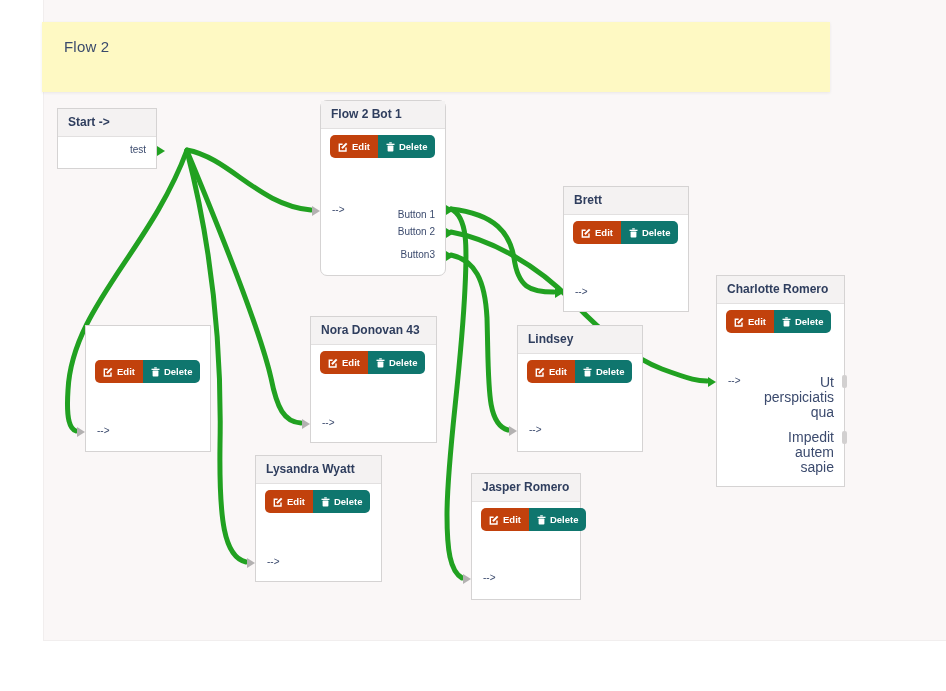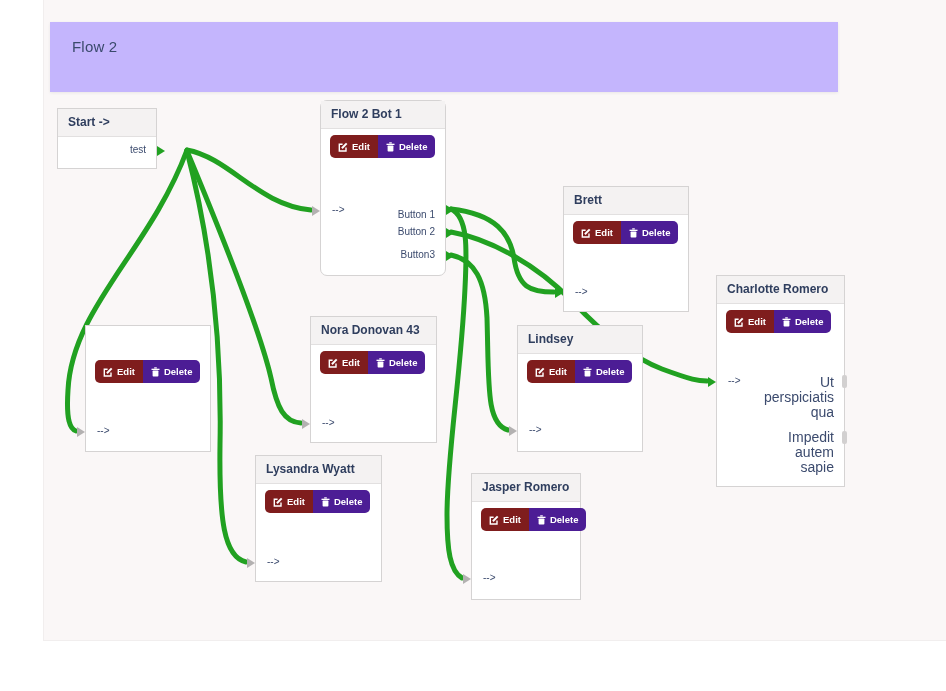--- a/index.html
+++ b/index.html
@@ -1,27 +1,27 @@
 <!DOCTYPE html>
 <html><head>
 <meta charset="utf-8">
 <style>
   html,body{margin:0;padding:0;background:#ffffff;font-family:"Liberation Sans",sans-serif;}
   #stage{position:relative;width:946px;height:691px;overflow:hidden;background:#ffffff;}
   #canvas-bg{position:absolute;left:43px;top:0;width:903px;height:640px;background:#faf7f7;border-left:1px solid #f1eeee;border-bottom:1px solid #f1eeee;z-index:0;}
   #wires{position:absolute;left:0;top:0;z-index:1;}
   #wires path{fill:none;stroke-width:5px;stroke-linecap:round;}
-  #header-card{position:absolute;left:50px;top:22px;width:788px;height:70px;background:#c4b5fd;box-shadow:0 1px 3px rgba(0,0,0,0.07);z-index:3;}
+  #header-card{position:absolute;left:42px;top:22px;width:788px;height:70px;background:#fef9c3;box-shadow:0 1px 3px rgba(0,0,0,0.07);z-index:3;}
   #header-card .title{display:block;padding:16px 0 0 22px;font-size:15px;font-weight:500;color:#3a4a6c;letter-spacing:.2px;}
   .flow-node{position:absolute;background:#ffffff;border:1px solid #d5d3d3;box-sizing:border-box;z-index:2;}
   .node-header{height:27px;line-height:27px;background:#f4f2f2;border-bottom:1px solid #e2e0e0;padding:0 10px;font-size:12px;font-weight:700;color:#2f3e5e;white-space:nowrap;overflow:hidden;}
   .btn-row{position:absolute;left:9px;top:34px;display:flex;height:23px;}
   .btn{display:flex;align-items:center;gap:4px;padding:0 8px;font-size:9.5px;font-weight:700;color:#ffffff;cursor:pointer;}
-  .btn.edit{background:#7f1d1d;border-radius:5px 0 0 5px;}
-  .btn.delete{background:#4c1d95;border-radius:0 5px 5px 0;}
+  .btn.edit{background:#c2410c;border-radius:5px 0 0 5px;}
+  .btn.delete{background:#0f766e;border-radius:0 5px 5px 0;}
   .btn svg{display:block;}
   .port-label{position:absolute;font-size:10px;color:#3c4b6e;white-space:nowrap;}
   .port-label.in{left:11px;}
   .port-label.out{right:10px;text-align:right;}
   .tri{position:absolute;width:0;height:0;border-top:5px solid transparent;border-bottom:5px solid transparent;}
   .tri.in{left:-9px;border-left:8px solid #b3b1b1;}
   .tri.out{right:-9px;border-left:8px solid #21a121;}
   .stub{position:absolute;right:-3px;width:5px;height:13px;border-radius:2px;background:#d2d0d0;}
   .out-block{position:absolute;right:10px;text-align:right;font-size:14px;line-height:15px;color:#3c4b6e;}
 </style>

